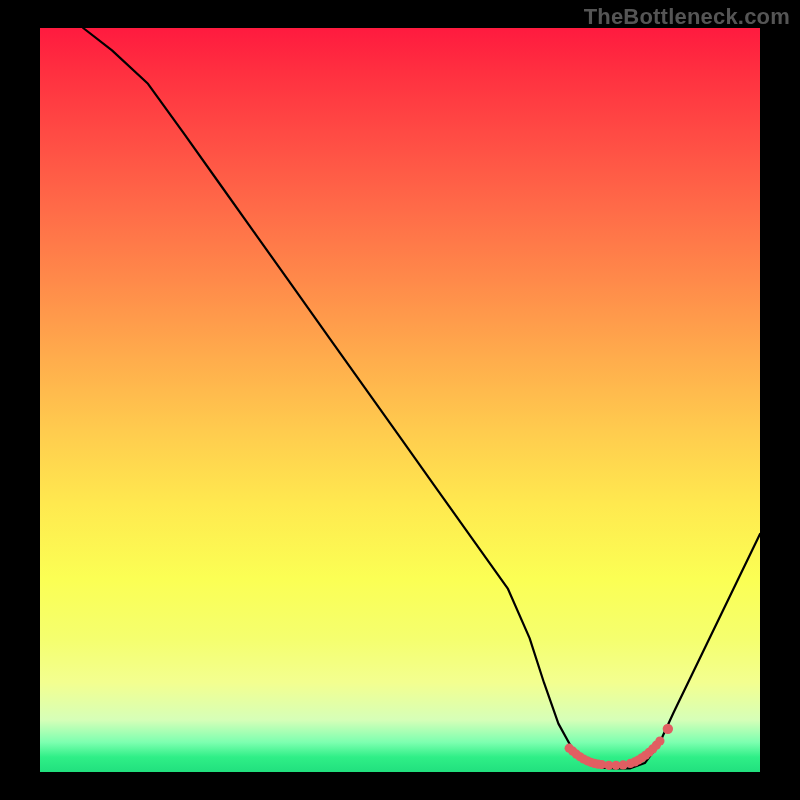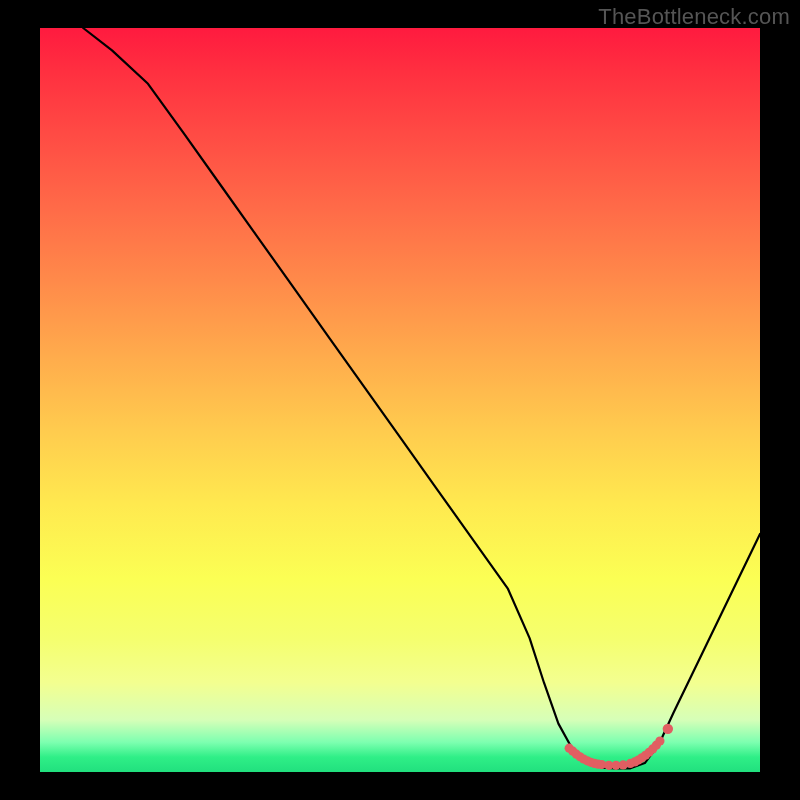--- a/index.html
+++ b/index.html
@@ -39,21 +39,21 @@
       #7dffb0 96%,
       #2fef87 98%,
       #21e07e 100%);
   }
   .watermark {
     position: absolute;
     top: 4px;
     right: 10px;
     color: #555;
     font-size: 22px;
-    font-weight: 400;
+    font-weight: 700;
     letter-spacing: 0.2px;
   }
   svg.curve {
     position: absolute;
     left: 0; top: 0;
     width: 720px;
     height: 744px;
     overflow: visible;
   }
 </style>

